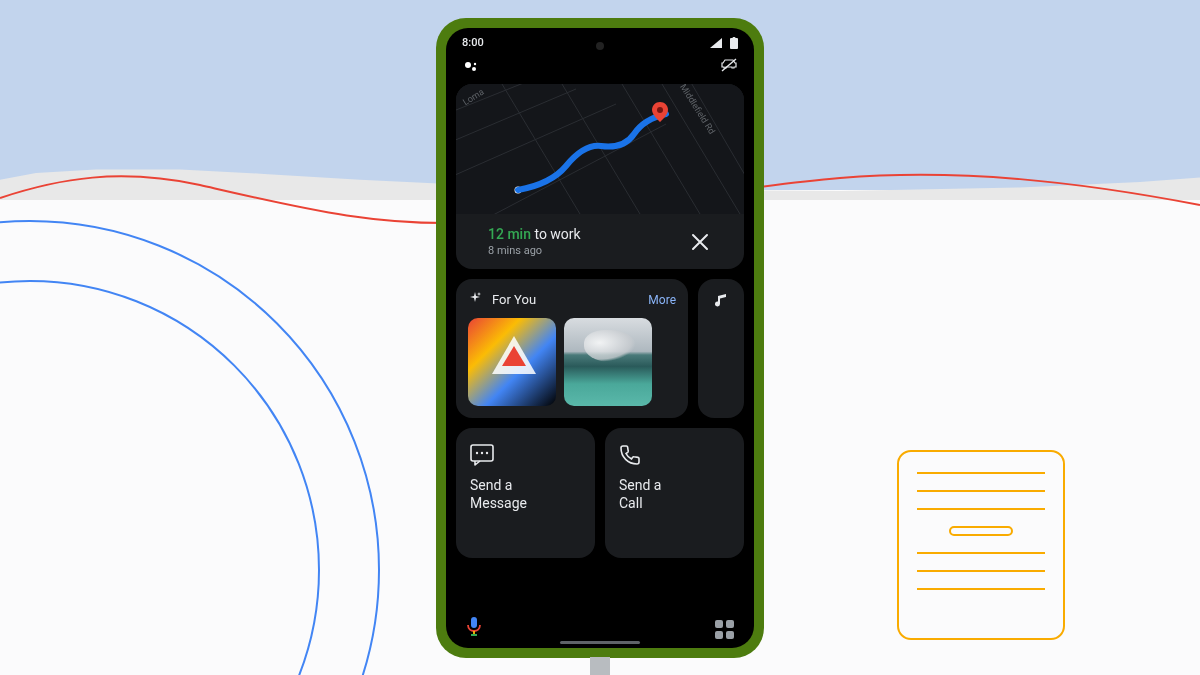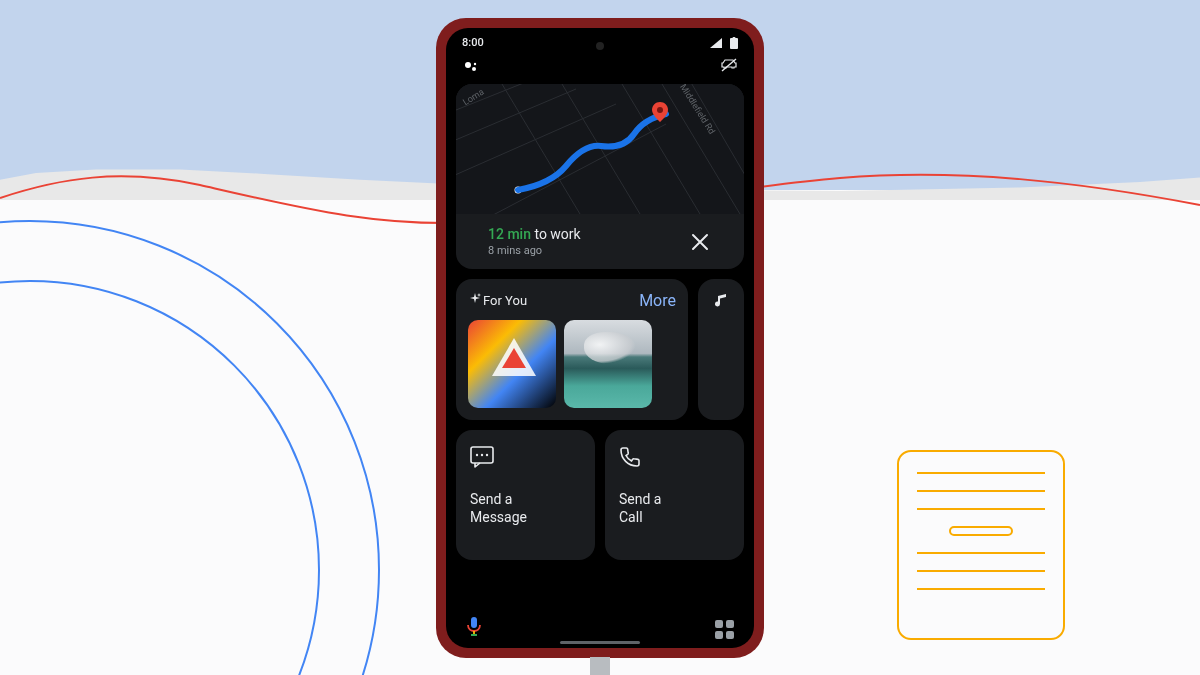--- a/index.html
+++ b/index.html
@@ -105,21 +105,21 @@
       background: #b8bcc0;
     }
     
     .phone {
       position: absolute;
       left: 50%;
       top: 18px;
       transform: translateX(-50%);
       width: 328px;
       height: 640px;
-      background: #7f1d1d;
+      background: #4d7c0f;
       border-radius: 30px;
       padding: 10px;
     }
     
     .screen {
       width: 100%;
       height: 100%;
       background: #000;
       border-radius: 22px;
       overflow: hidden;
@@ -247,28 +247,28 @@
     .for-you-header {
       display: flex;
       justify-content: space-between;
       align-items: center;
       margin-bottom: 10px;
     }
     
     .for-you-title {
       display: flex;
       align-items: center;
-      gap: 1px;
+      gap: 10px;
       color: #e8eaed;
       font-size: 13px;
     }
     
     .more-link {
       color: #8ab4f8;
-      font-size: 16px;
+      font-size: 12px;
       cursor: pointer;
     }
     
     .albums {
       display: flex;
       gap: 8px;
     }
     
     .album {
       width: 88px;
@@ -330,21 +330,21 @@
     }
     
     .action-card {
       flex: 1;
       background: #1a1c1f;
       border-radius: 16px;
       padding: 16px 14px;
       cursor: pointer;
       display: flex;
       flex-direction: column;
-      gap: 18px;
+      gap: 6px;
       min-height: 130px;
     }
     
     .action-label {
       color: #e8eaed;
       font-size: 14px;
       line-height: 1.3;
     }
     
     .bottom-bar {

